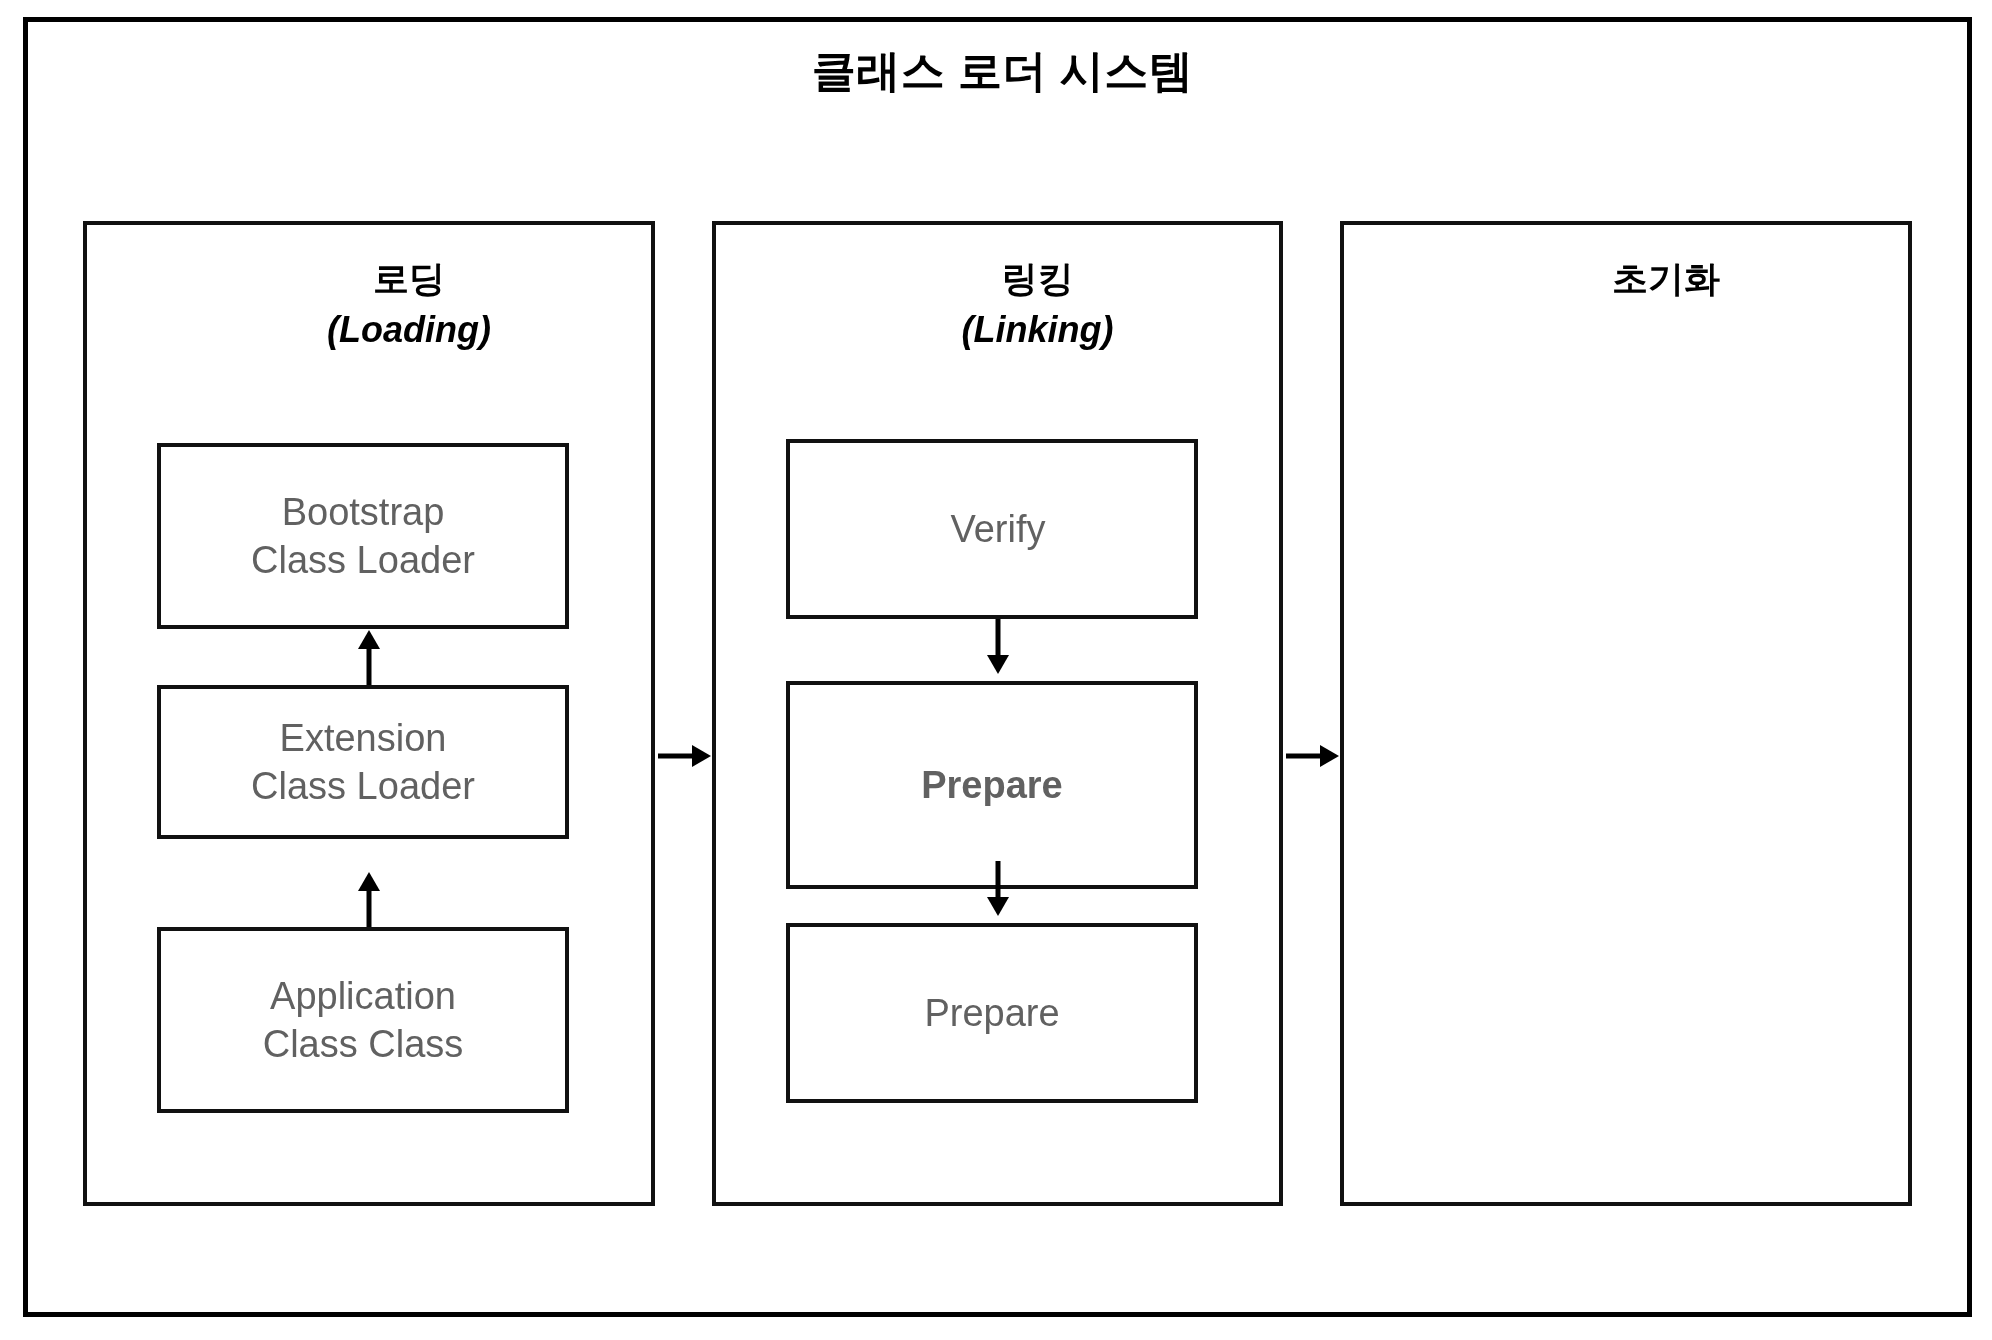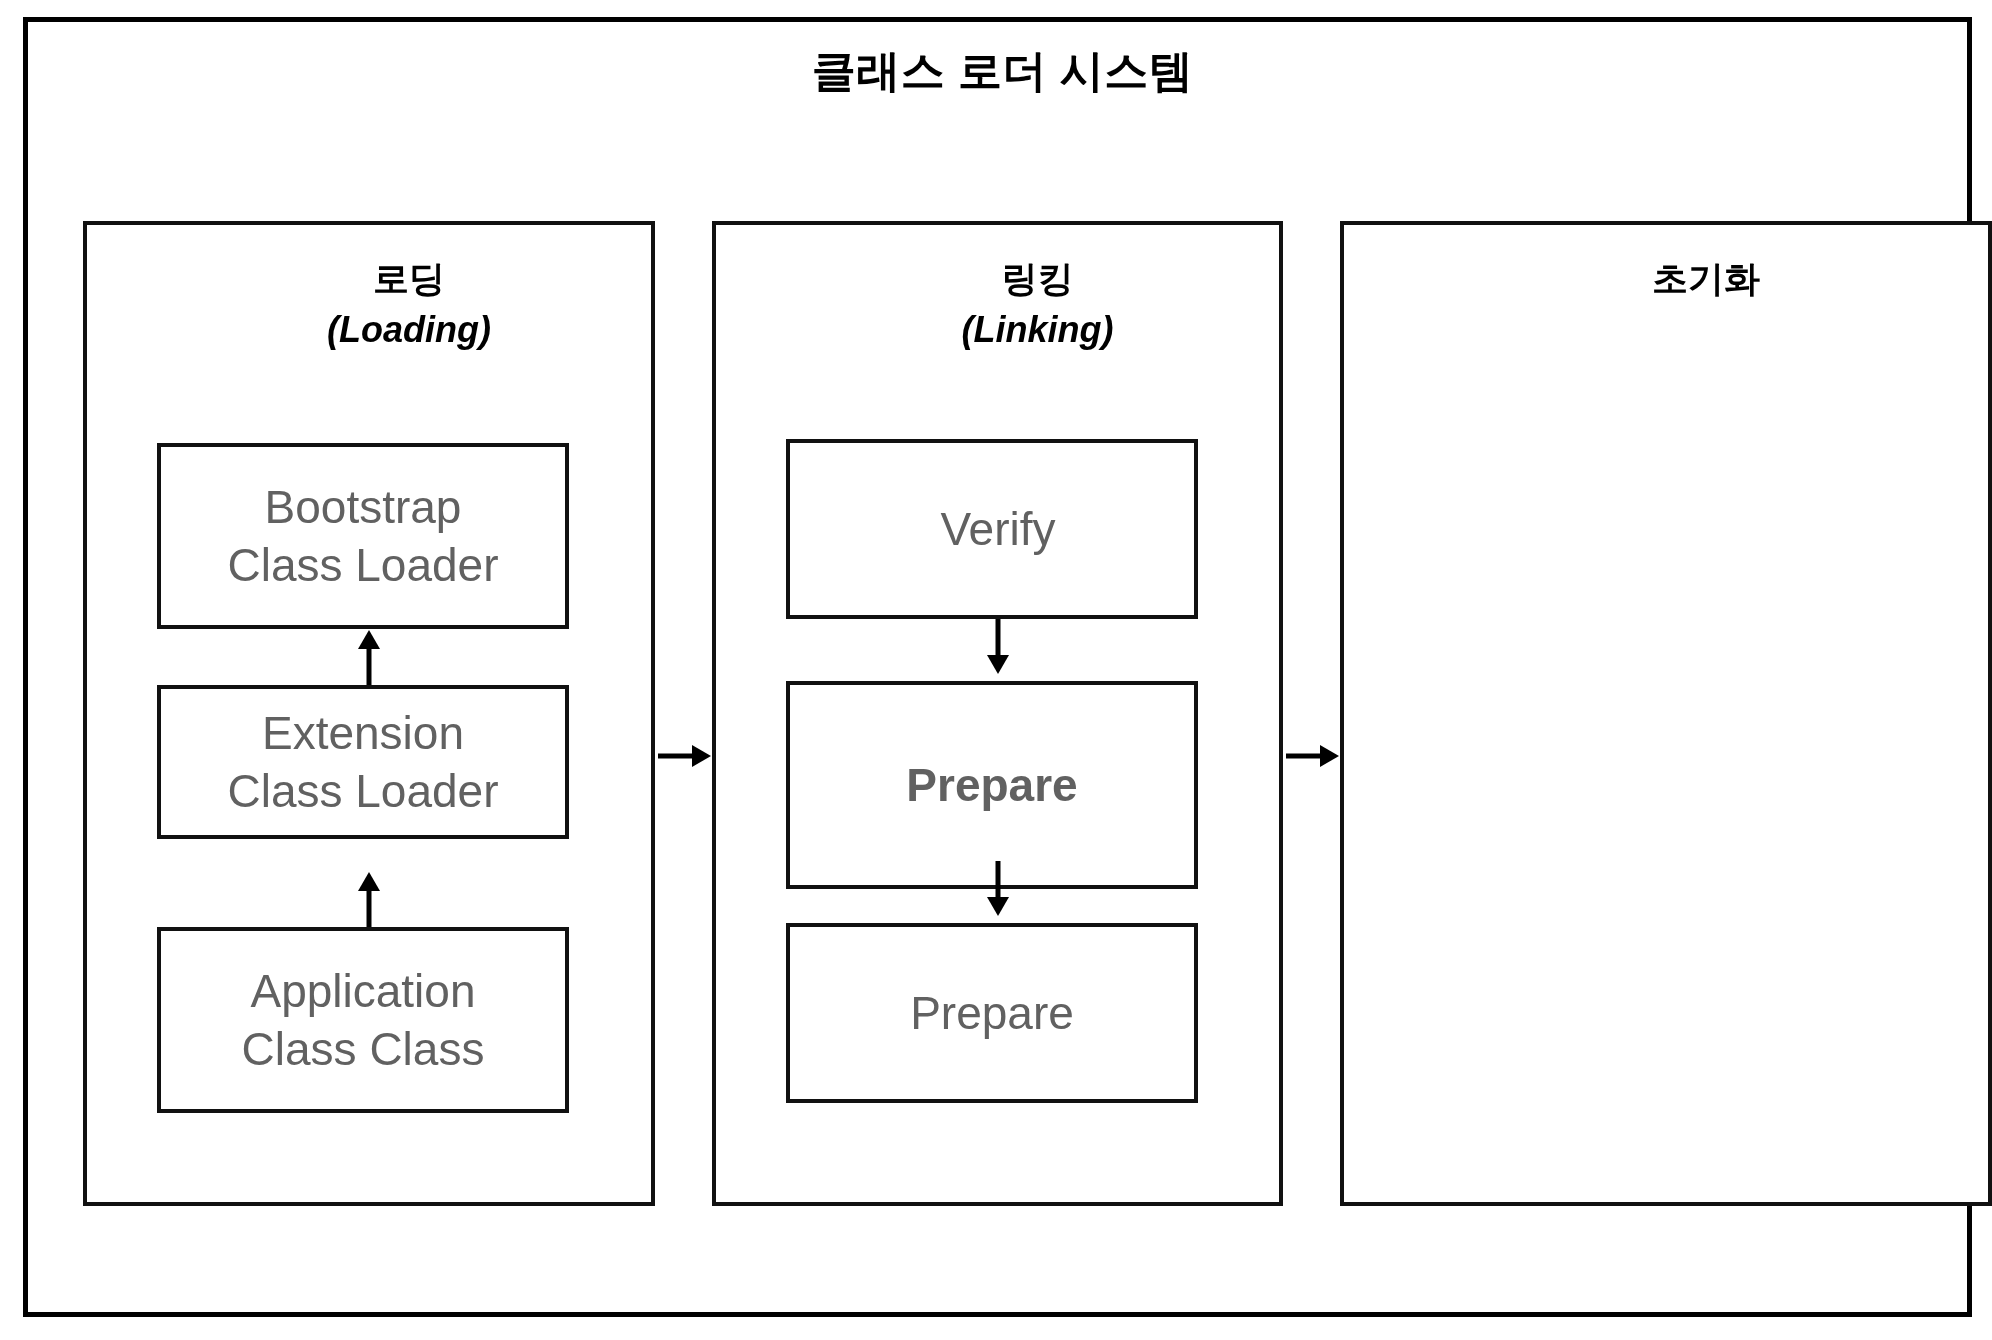--- a/index.html
+++ b/index.html
@@ -44,21 +44,21 @@
   .stage {
     position: absolute;
     top: 221px;
     height: 985px;
     border: 4px solid #111111;
     box-sizing: border-box;
     background: #ffffff;
   }
   #stage-loading { left: 83px;  width: 572px; }
   #stage-linking { left: 712px; width: 571px; }
-  #stage-init    { left: 1340px; width: 652px; padding-left: 20px; }
+  #stage-init    { left: 1340px; width: 572px; padding-left: 20px; }
 
   .stage-title {
     position: absolute;
     left: 0;
     top: 28px;
     width: 100%;
     text-align: center;
     font-size: 36px;
     font-weight: bold;
     color: #000000;
@@ -75,21 +75,21 @@
     width: 412px;
     border: 4px solid #111111;
     box-sizing: border-box;
     background: #ffffff;
     display: flex;
     align-items: center;
     justify-content: center;
     text-align: center;
   }
   .inner-box .box-label {
-    font-size: 46px;
+    font-size: 38px;
     color: #616161;
     line-height: 1.27;
     white-space: pre-line;
   }
 
   
   #box-bootstrap   { top: 218px; height: 186px; }
   #box-extension   { top: 460px; height: 154px; }
   #box-application { top: 702px; height: 186px; }
 

